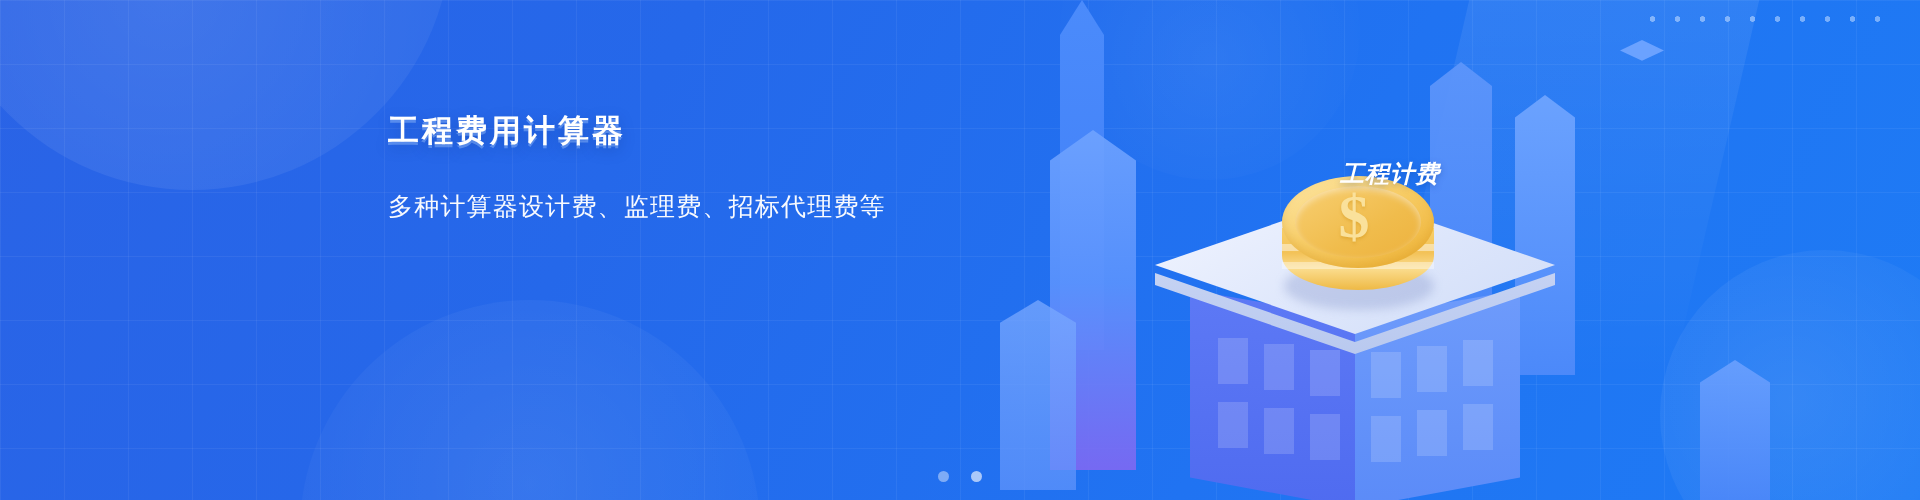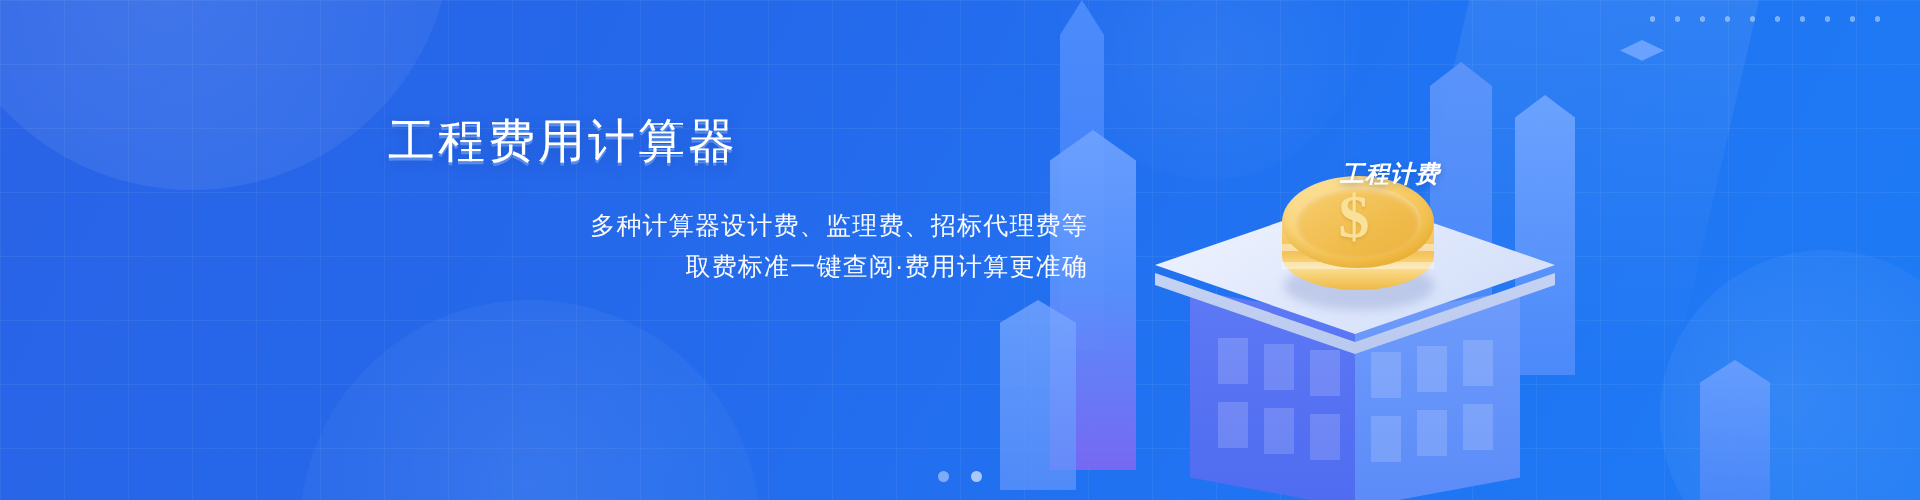--- a/index.html
+++ b/index.html
@@ -107,26 +107,26 @@
 
   .illus-label{position:absolute;left:280px;top:158px;
     font-size:24px;font-weight:bold;color:#ffffff;
     font-style:italic;letter-spacing:1px;
     text-shadow:0 2px 6px rgba(20,60,150,.35);
     white-space:nowrap;}
 
   
   .copy{position:absolute;left:388px;top:112px;width:700px;}
   .title-line{
-    font-size:47px;font-weight:normal;color:#ffffff;line-height:1.22;
+    font-size:31px;font-weight:bold;color:#ffffff;line-height:1.22;
     letter-spacing:3px;white-space:nowrap;
     text-shadow:0 3px 0 rgba(150,190,250,.45),0 5px 14px rgba(14,52,140,.35);}
   .sub-block{margin-top:36px;}
   .sub-line{font-size:25px;color:#ffffff;line-height:1.62;letter-spacing:1.2px;
-    white-space:nowrap;opacity:.97;text-align:right;}
+    white-space:nowrap;opacity:.97;}
 
   
   .dots{position:absolute;left:0;right:0;bottom:18px;display:flex;justify-content:center;gap:22px;}
   .dot{width:11px;height:11px;border-radius:50%;background:rgba(255,255,255,.42);}
   .dot.active{background:rgba(255,255,255,.62);}
 </style>
 </head>
 <body>
 
 <div class="banner">
@@ -182,21 +182,20 @@
       <div class="coin-dollar">$</div>
     </div>
 
     <div class="illus-label">工程计费</div>
   </div>
 
   <div class="copy">
     <div class="title-line">工程费用计算器</div>
     <div class="sub-block">
       <div class="sub-line">多种计算器设计费、监理费、招标代理费等</div>
-      <div class="sub-line">取费标准一键查阅·费用计算更准确</div>
     </div>
   </div>
 
   <div class="dots">
     <span class="dot"></span>
     <span class="dot active"></span>
   </div>
 
 </div>
 

